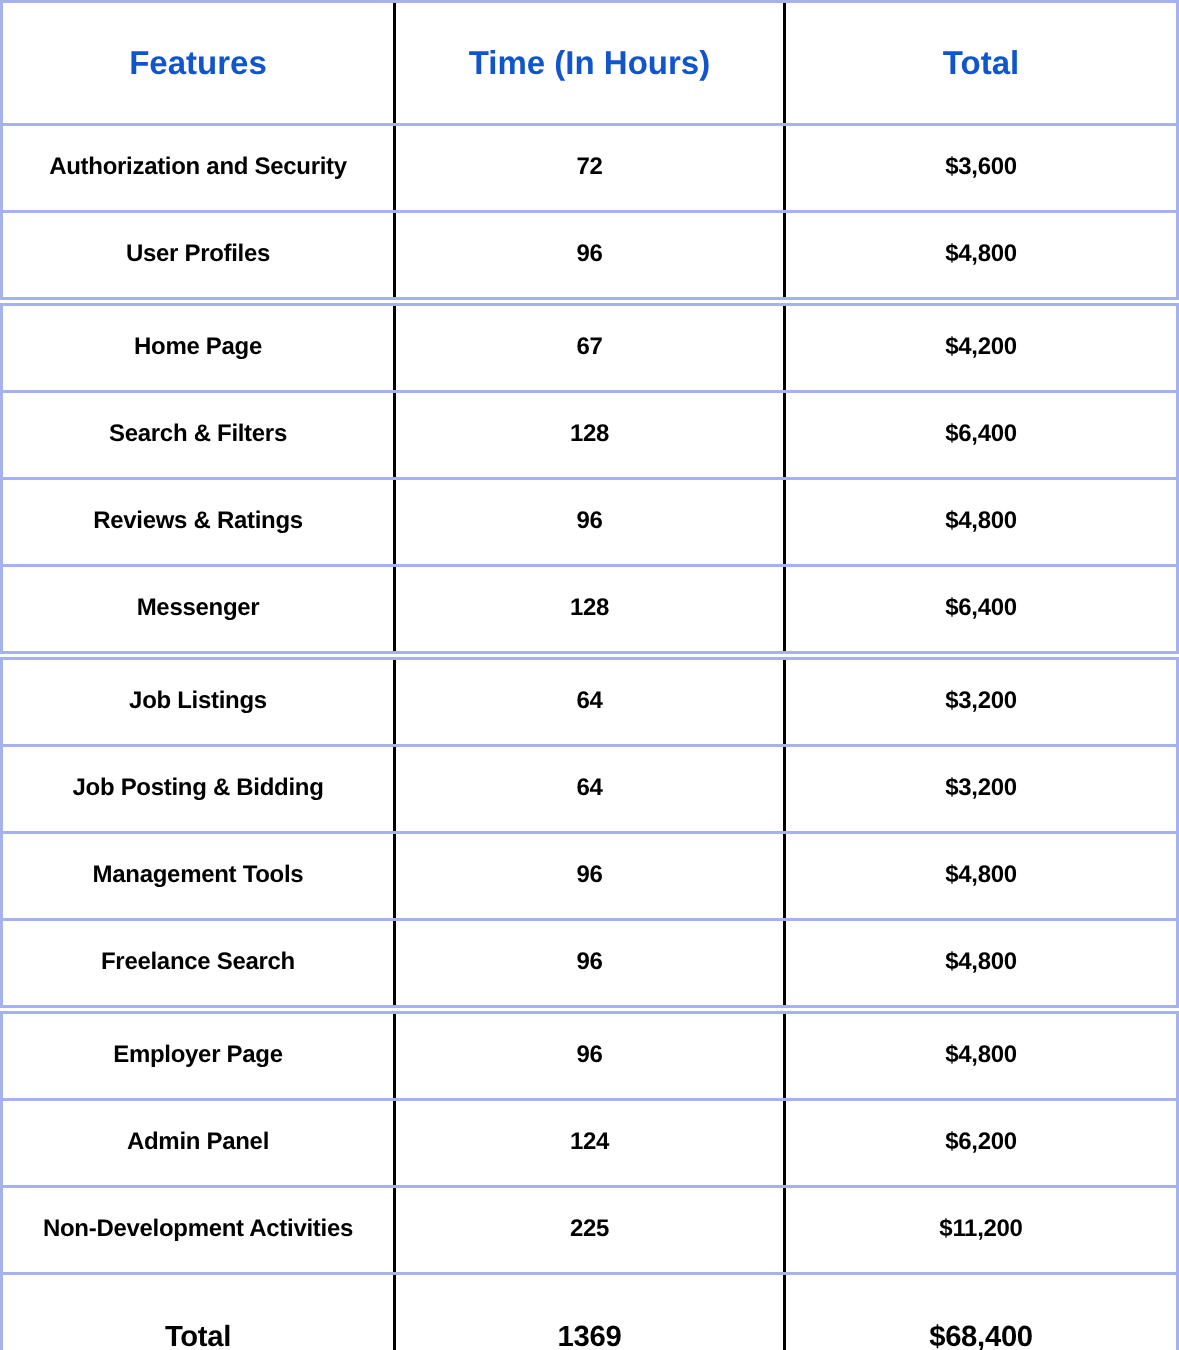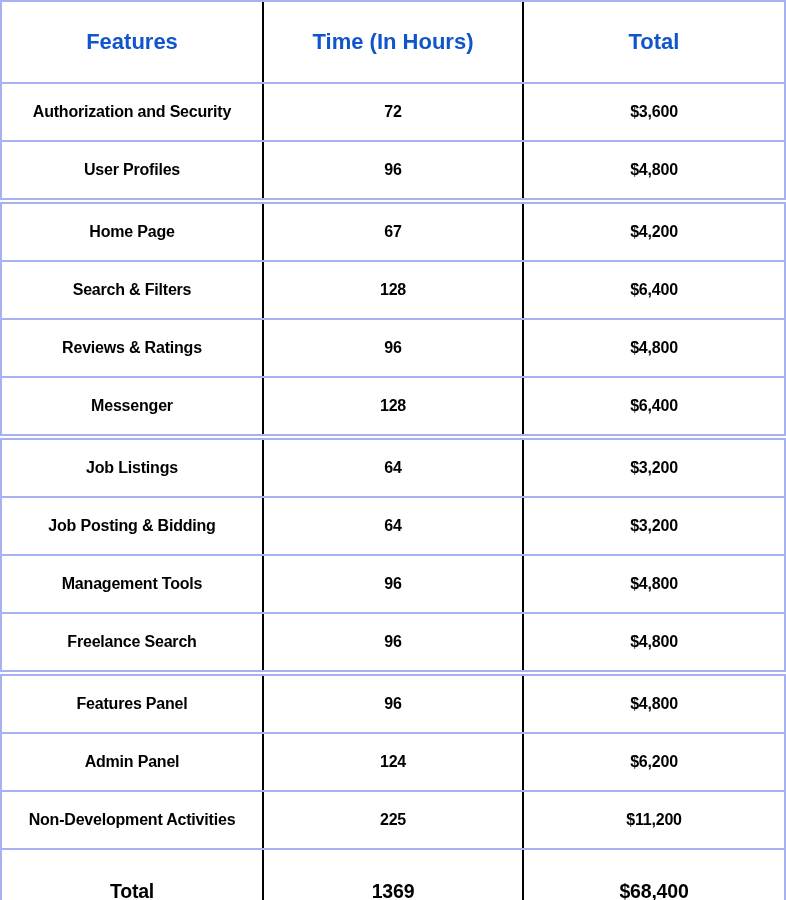--- a/index.html
+++ b/index.html
@@ -118,21 +118,21 @@
     </div>
     <div class="row">
       <div class="cell">Freelance Search</div>
       <div class="cell">96</div>
       <div class="cell">$4,800</div>
     </div>
   </div>
 
   <div class="sec">
     <div class="row">
-      <div class="cell">Features Panel</div>
+      <div class="cell">Employer Page</div>
       <div class="cell">96</div>
       <div class="cell">$4,800</div>
     </div>
     <div class="row">
       <div class="cell">Admin Panel</div>
       <div class="cell">124</div>
       <div class="cell">$6,200</div>
     </div>
     <div class="row">
       <div class="cell">Non-Development Activities</div>

